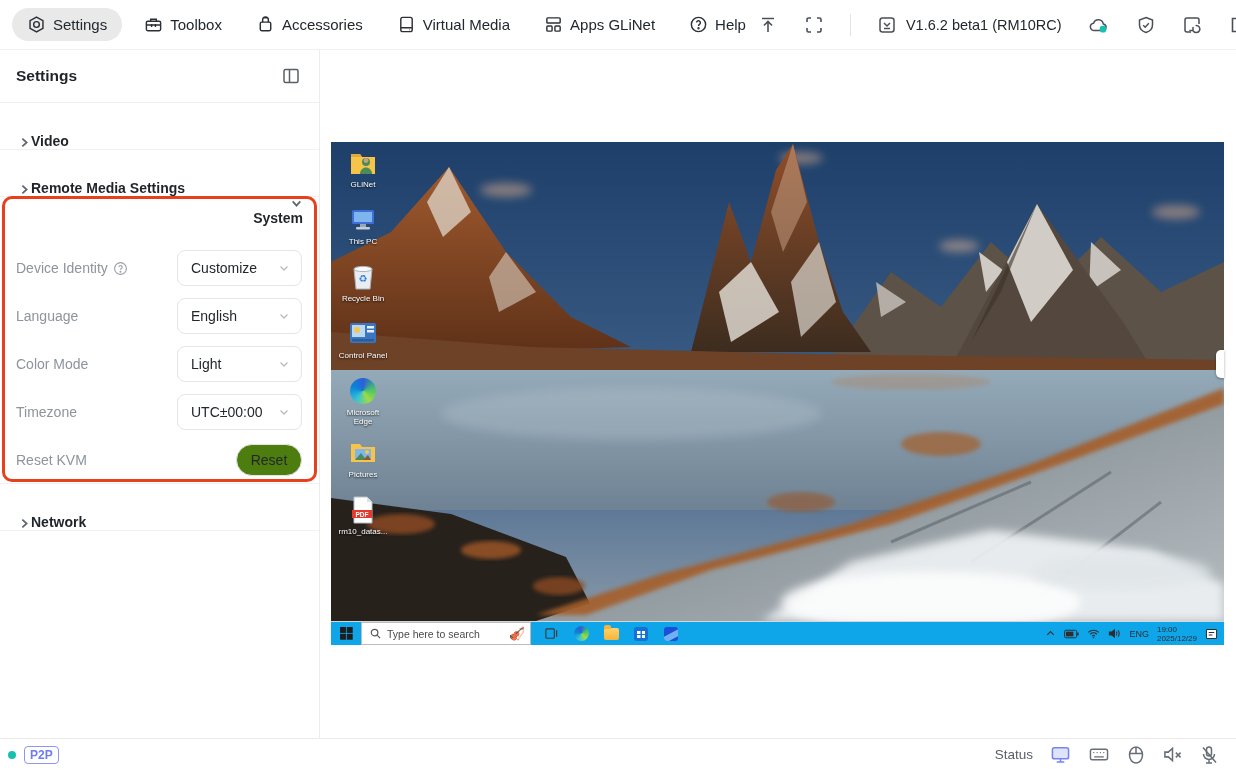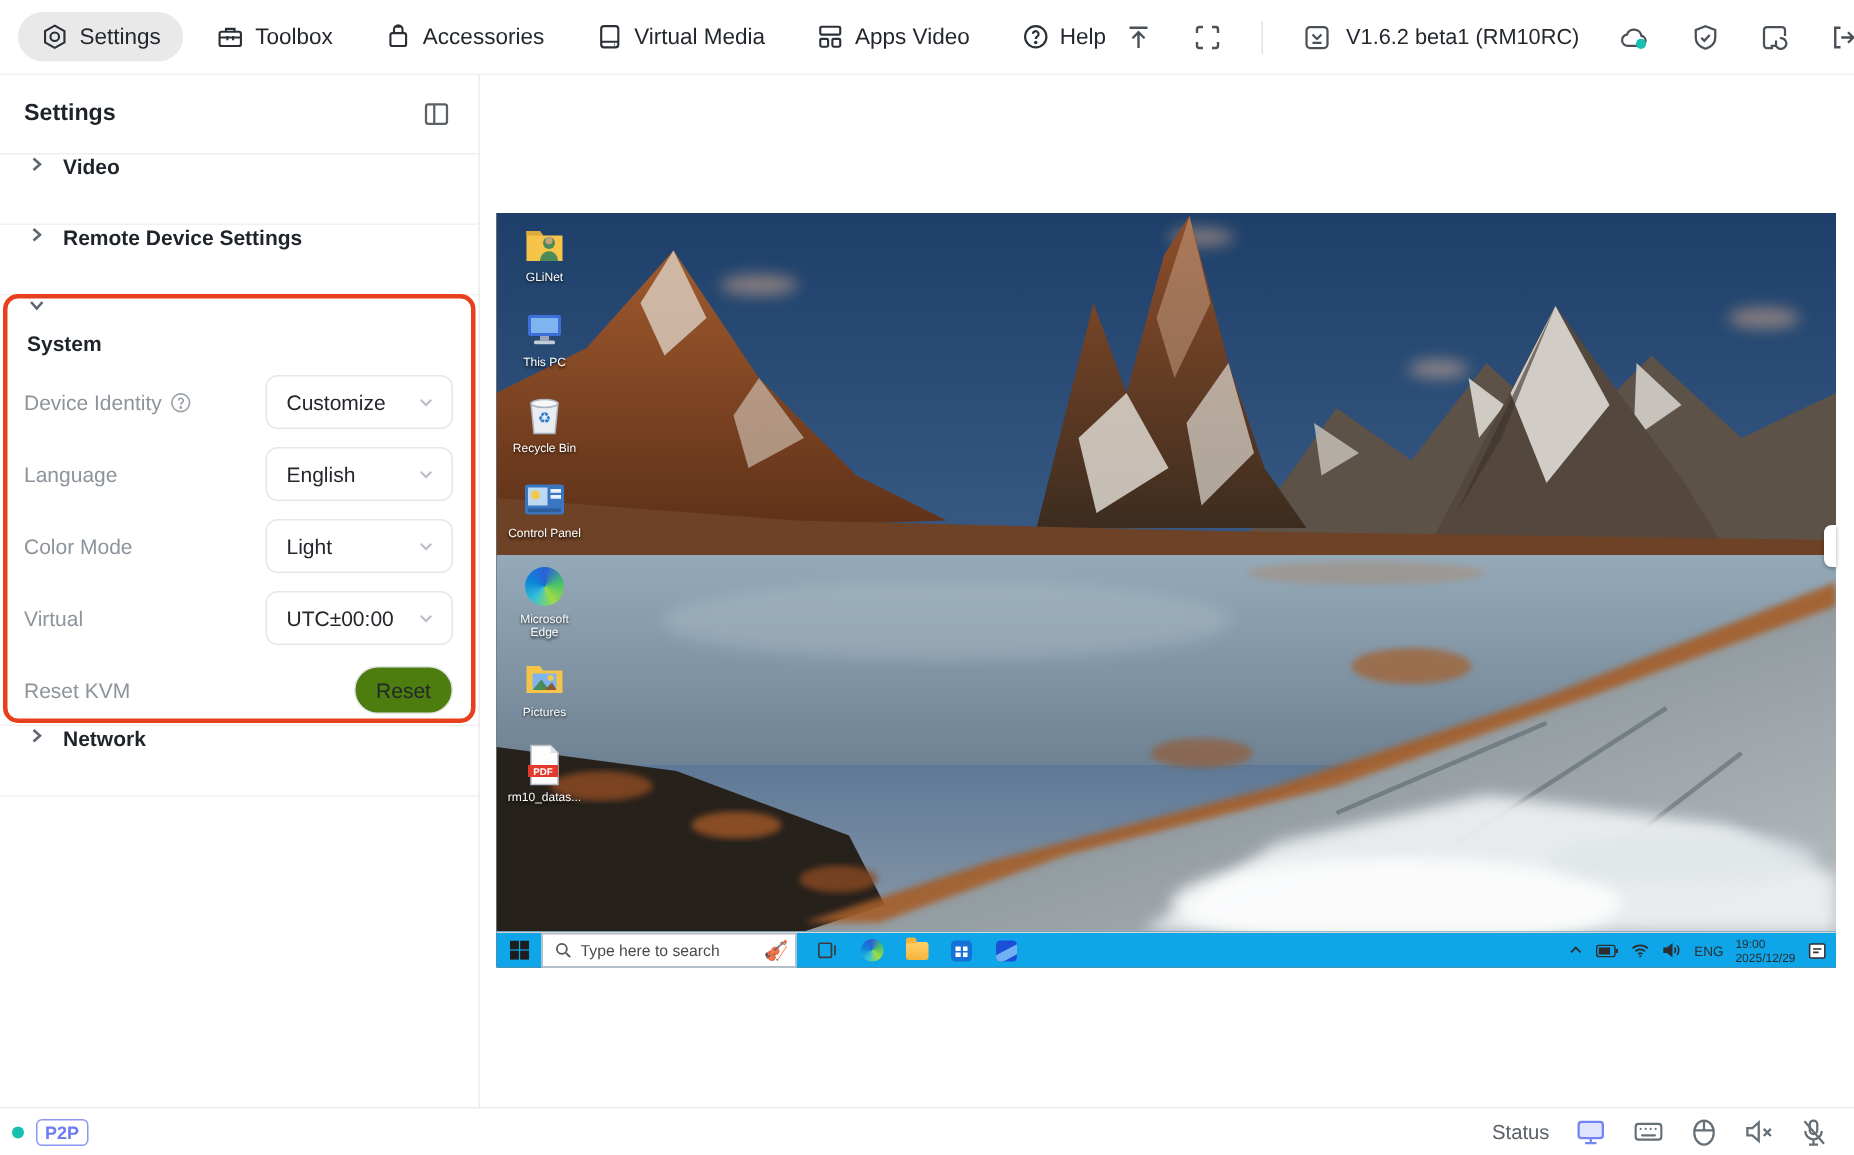--- a/index.html
+++ b/index.html
@@ -16,21 +16,21 @@
   .tr-icon { display:flex; align-items:center; cursor:pointer; }
   .tr-divider { width:1px; height:22px; background:#e3e3e3; }
   .version-group { display:flex; align-items:center; gap:9px; }
   .version-text { font-size:14.5px; color:#23282e; white-space:nowrap; }
 
   
   .sidebar { position:absolute; left:0; top:50px; width:320px; height:688px; background:#fff; border-right:1px solid #ececec; }
   .sb-header { height:53px; display:flex; align-items:center; justify-content:space-between; padding:0 18px 0 16px; border-bottom:1px solid #efefef; }
   .sb-title { font-size:15.5px; font-weight:bold; color:#1f242a; }
   .collapse-btn { cursor:pointer; display:flex; }
-  .sb-section { height:47px; display:flex; align-items:flex-start; gap:11px; padding:0 16px 0 18px; border-bottom:1px solid #f1f1f1; cursor:pointer; }
+  .sb-section { height:47px; display:flex; align-items:flex-end; gap:0; padding:0 16px 0 18px; border-bottom:1px solid #f1f1f1; cursor:pointer; }
   .sb-section .chev { color:#5f6670; display:flex; }
   .sb-section-label { font-size:14px; font-weight:bold; color:#1f242a; }
   .field-row { height:48px; display:flex; align-items:center; justify-content:space-between; padding:0 17px 0 16px; }
   .field-label-wrap { display:flex; align-items:center; gap:5px; }
   .field-label { font-size:14px; color:#8d949c; }
   .select-box { width:125px; height:36px; border:1px solid #e6e6e6; border-radius:8px; display:flex; align-items:center; justify-content:space-between; padding:0 11px 0 13px; cursor:pointer; background:#fff; }
   .select-value { font-size:14px; color:#23272c; }
   .reset-btn { width:66px; height:32px; border:1px solid #e4e4e4; border-radius:16px; background:#4d7c0f; font-size:14px; color:#23272c; display:flex; align-items:center; justify-content:center; cursor:pointer; font-family:"Liberation Sans", sans-serif; }
   .highlight-box { position:absolute; left:2px; top:146px; width:315px; height:286px; border:3px solid #e8401d; border-radius:10px; pointer-events:none; z-index:5; }
 
@@ -105,21 +105,21 @@
           <path d="M4 13.5h12M13 15.5h.5"></path>
         </svg>
       <span>Virtual Media</span>
     </div>
     <div class="nav-item">
       <svg width="19" height="19" viewBox="0 0 20 20" fill="none" stroke="#2b3036" stroke-width="1.5">
           <rect x="3" y="3" width="14" height="5.5" rx="1"></rect>
           <rect x="3" y="11.5" width="5.5" height="5.5" rx="1"></rect>
           <rect x="11.5" y="11.5" width="5.5" height="5.5" rx="1"></rect>
         </svg>
-      <span>Apps Video</span>
+      <span>Apps GLiNet</span>
     </div>
     <div class="nav-item">
       <svg width="19" height="19" viewBox="0 0 20 20" fill="none" stroke="#2b3036" stroke-width="1.5">
           <circle cx="10" cy="10" r="7.5"></circle>
           <path d="M8 8a2 2 0 1 1 3 1.8c-.7.4-1 .8-1 1.7"></path>
           <circle cx="10" cy="14" r="0.5" fill="#2b3036"></circle>
         </svg>
       <span>Help</span>
     </div>
   </div>
@@ -188,21 +188,21 @@
       </span>
     <span class="sb-section-label">Video</span>
   </div>
 
   <div class="sb-section">
     <span class="chev">
         <svg width="13" height="13" viewBox="0 0 12 12" fill="none" stroke="#5f6670" stroke-width="1.6">
           <path d="M4 2.5 8 6l-4 3.5"></path>
         </svg>
       </span>
-    <span class="sb-section-label">Remote Device Settings</span>
+    <span class="sb-section-label">Remote Media Settings</span>
   </div>
 
   <div class="sb-section" style="border-bottom:none;flex-direction:column;">
     <span class="chev">
         <svg width="13" height="13" viewBox="0 0 12 12" fill="none" stroke="#5f6670" stroke-width="1.6">
           <path d="M2.5 4 6 8l3.5-4"></path>
         </svg>
       </span>
     <span class="sb-section-label">System</span>
   </div>
@@ -243,21 +243,21 @@
     <div class="select-box">
       <span class="select-value">Light</span>
       <svg width="12" height="12" viewBox="0 0 12 12" fill="none" stroke="#b9bec5" stroke-width="1.4">
           <path d="M2.5 4.5 6 8l3.5-3.5"></path>
         </svg>
     </div>
   </div>
 
   <div class="field-row">
     <div class="field-label-wrap">
-      <span class="field-label">Virtual</span>
+      <span class="field-label">Timezone</span>
     </div>
     <div class="select-box">
       <span class="select-value">UTC±00:00</span>
       <svg width="12" height="12" viewBox="0 0 12 12" fill="none" stroke="#b9bec5" stroke-width="1.4">
           <path d="M2.5 4.5 6 8l3.5-3.5"></path>
         </svg>
     </div>
   </div>
 
   <div class="field-row" style="border-bottom:1px solid #f1f1f1;">

